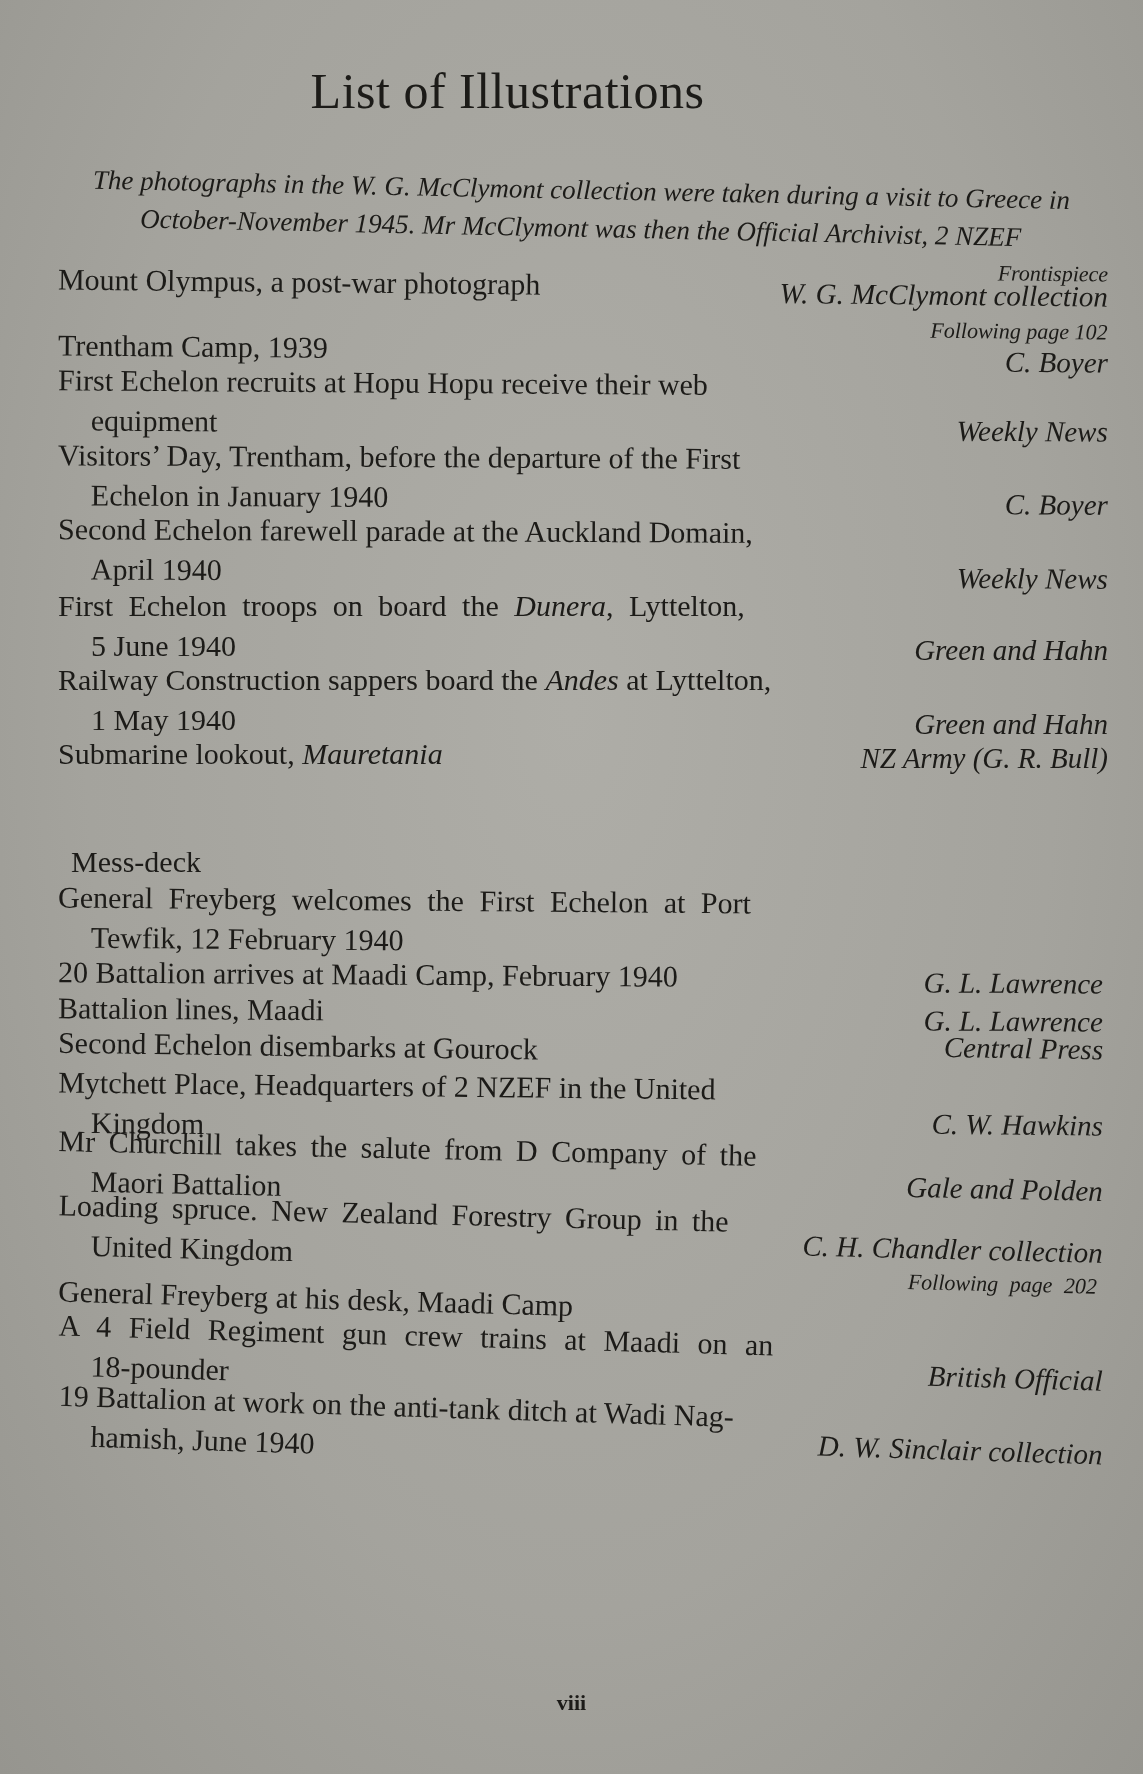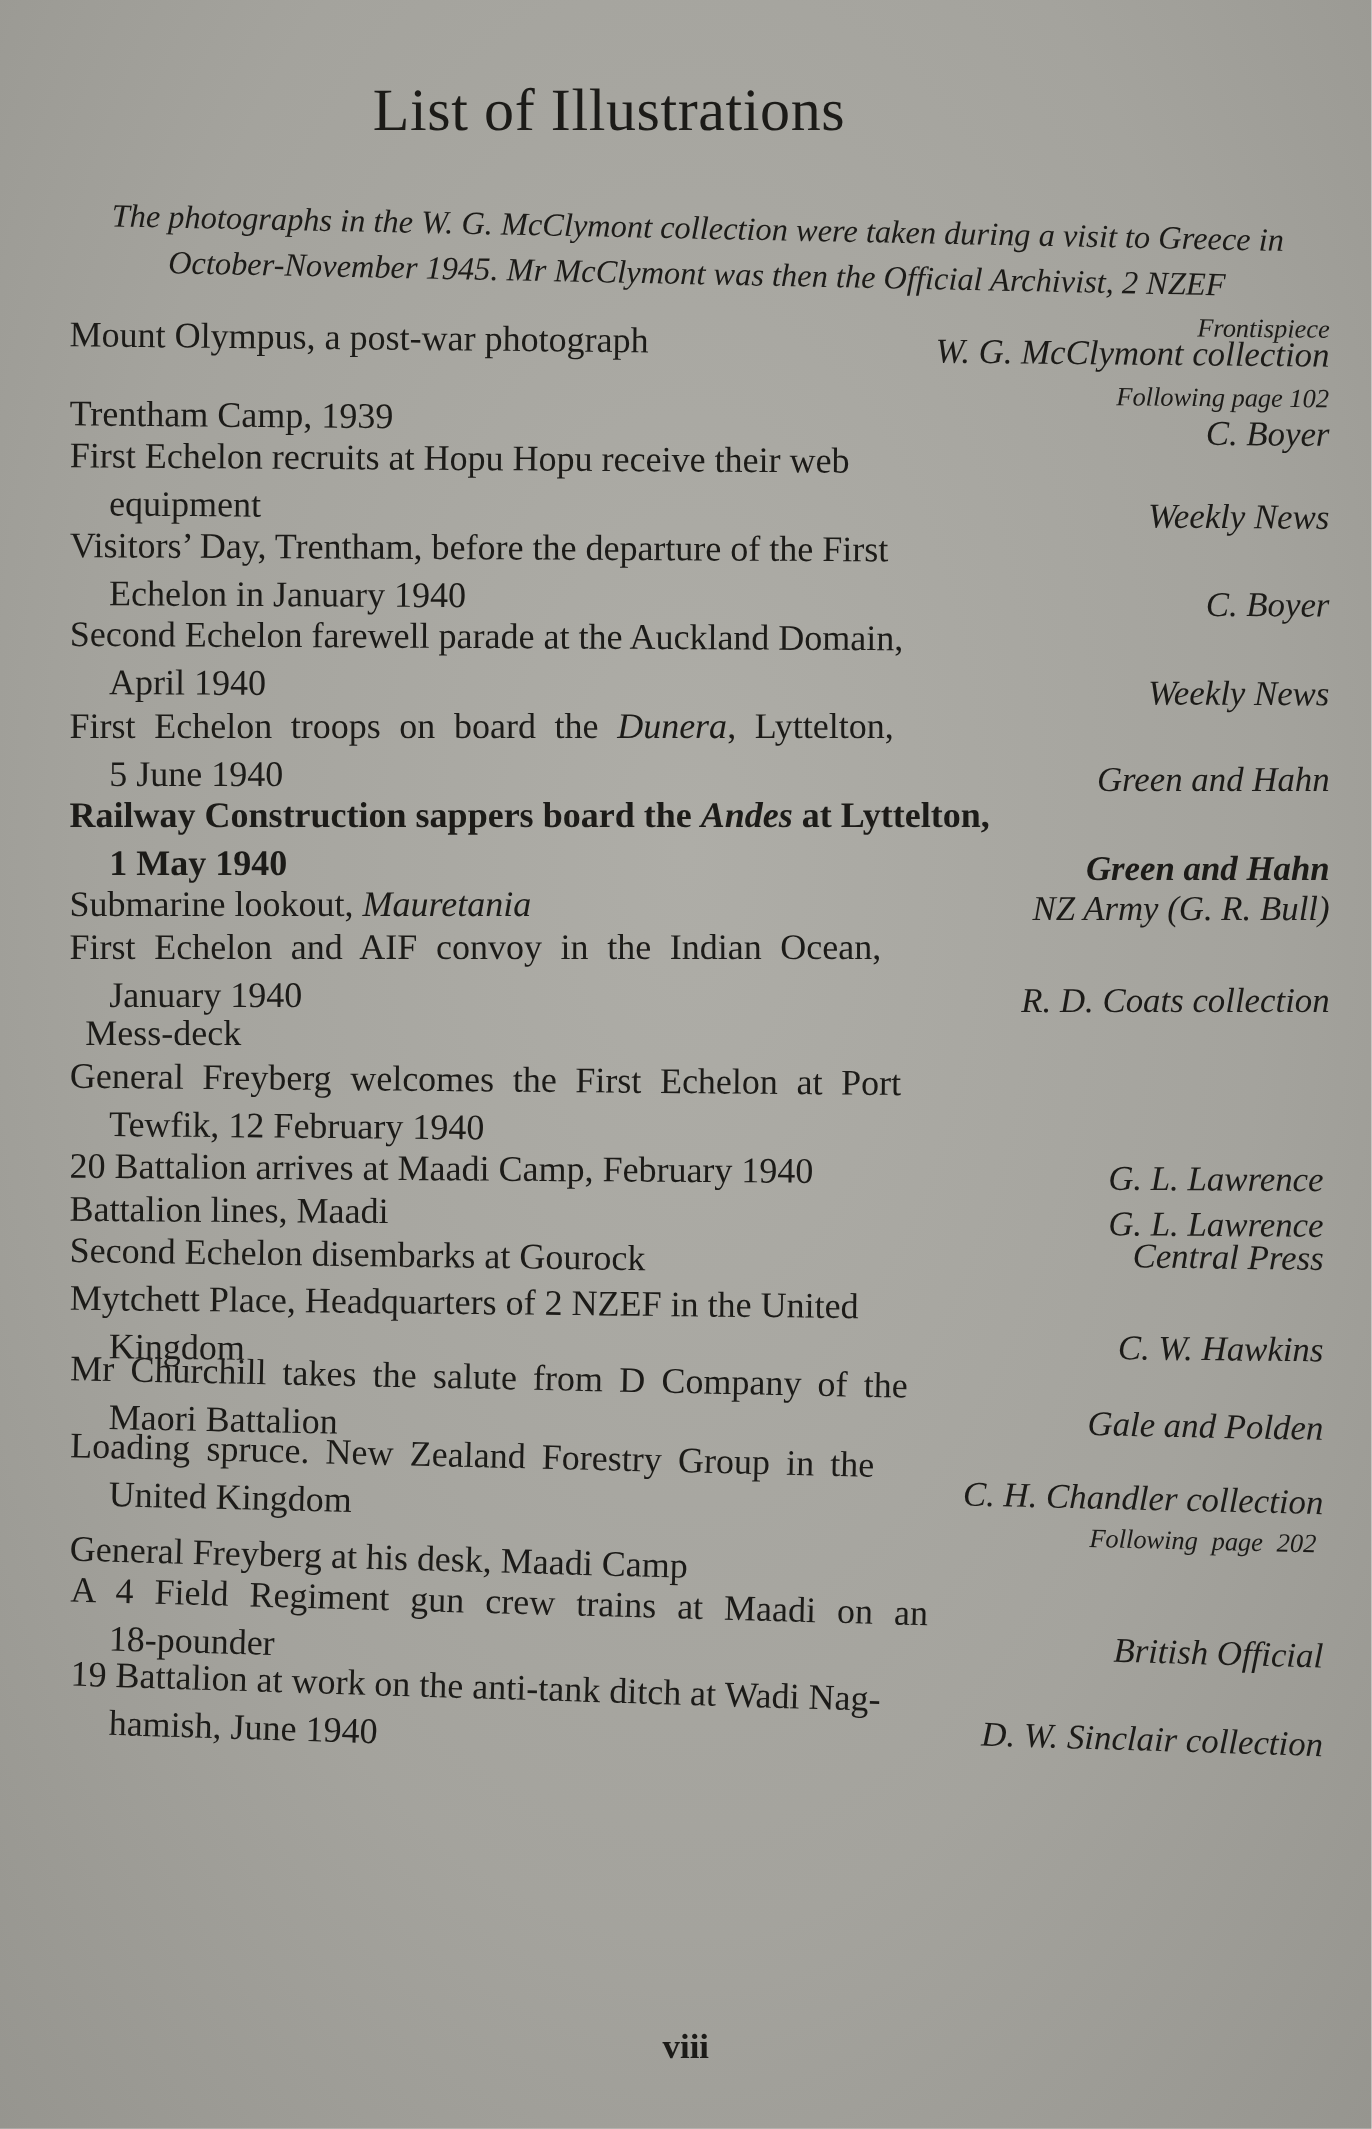--- a/index.html
+++ b/index.html
@@ -20,21 +20,21 @@
     font-style:italic; font-size:27px; line-height:38px; text-align:center;
     transform: rotate(1.2deg); transform-origin: left top;
   }
   .entry { position:absolute; left:58px; width:1040px; font-size:30px; line-height:40px; }
   .entry .l1 { display:block; }
   .entry .l2 { display:block; padding-left:33px; }
   .credit {
     position:absolute; font-style:italic; font-size:29px; right:0; white-space:nowrap;
   }
   .note { position:absolute; font-style:italic; font-size:22px; right:0; white-space:nowrap; }
-  .folio { position:absolute; left:0; width:1143px; top:1690px; text-align:center; font-size:29px; font-weight:bold; }
+  .folio { position:absolute; left:0; width:1143px; top:1690px; text-align:center; font-size:22px; font-weight:bold; }
   i { font-style:italic;margin-top:48px; }
 </style>
 </head>
 <body>
 
 <div class="page">
   <div class="title">List of Illustrations</div>
   <div class="intro">The photographs in the W. G. McClymont collection were taken during a visit to Greece in October-November 1945. Mr McClymont was then the Official Archivist, 2 NZEF</div>
 
   <div class="entry" style="top:265px; transform:rotate(0.6deg);">
@@ -66,36 +66,31 @@
     <span class="l2">April 1940</span>
     <span class="credit" style="top:44px; right:-10px;">Weekly News</span>
   </div>
 
   <div class="entry" style="top:586px;">
     <span class="l1" style="word-spacing:8px;">First Echelon troops on board the <i>Dunera</i>, Lyttelton,</span>
     <span class="l2">5 June 1940</span>
     <span class="credit" style="top:44px; right:-10px;">Green and Hahn</span>
   </div>
 
-  <div class="entry" style="top:660px;font-weight:bold;">
+  <div class="entry" style="top:660px;">
     <span class="l1">Railway Construction sappers board the <i>Andes</i> at Lyttelton,</span>
     <span class="l2">1 May 1940</span>
     <span class="credit" style="top:44px; right:-10px;">Green and Hahn</span>
   </div>
 
   <div class="entry" style="top:734px;">
     <span class="l1">Submarine lookout, <i>Mauretania</i></span>
     <span class="credit" style="top:4px; right:-10px;font-style:italic;">NZ Army (G. R. Bull)</span>
   </div>
 
-  <div class="entry" style="top:770px; word-spacing:8px;">
-    <span class="l1">First Echelon and AIF convoy in the Indian Ocean,</span>
-    <span class="l2" style="word-spacing:0;">January 1940</span>
-    <span class="credit" style="top:44px; right:-10px; word-spacing:0;">R. D. Coats collection</span>
-  </div>
 
   <div class="entry" style="top:842px;margin-left:13px;">
     <span class="l1">Mess-deck</span>
   </div>
 
   <div class="entry" style="top:882px; word-spacing:8px; transform:rotate(0.5deg);">
     <span class="l1">General Freyberg welcomes the First Echelon at Port</span>
     <span class="l2" style="word-spacing:0;">Tewfik, 12 February 1940</span>
   </div>
 

